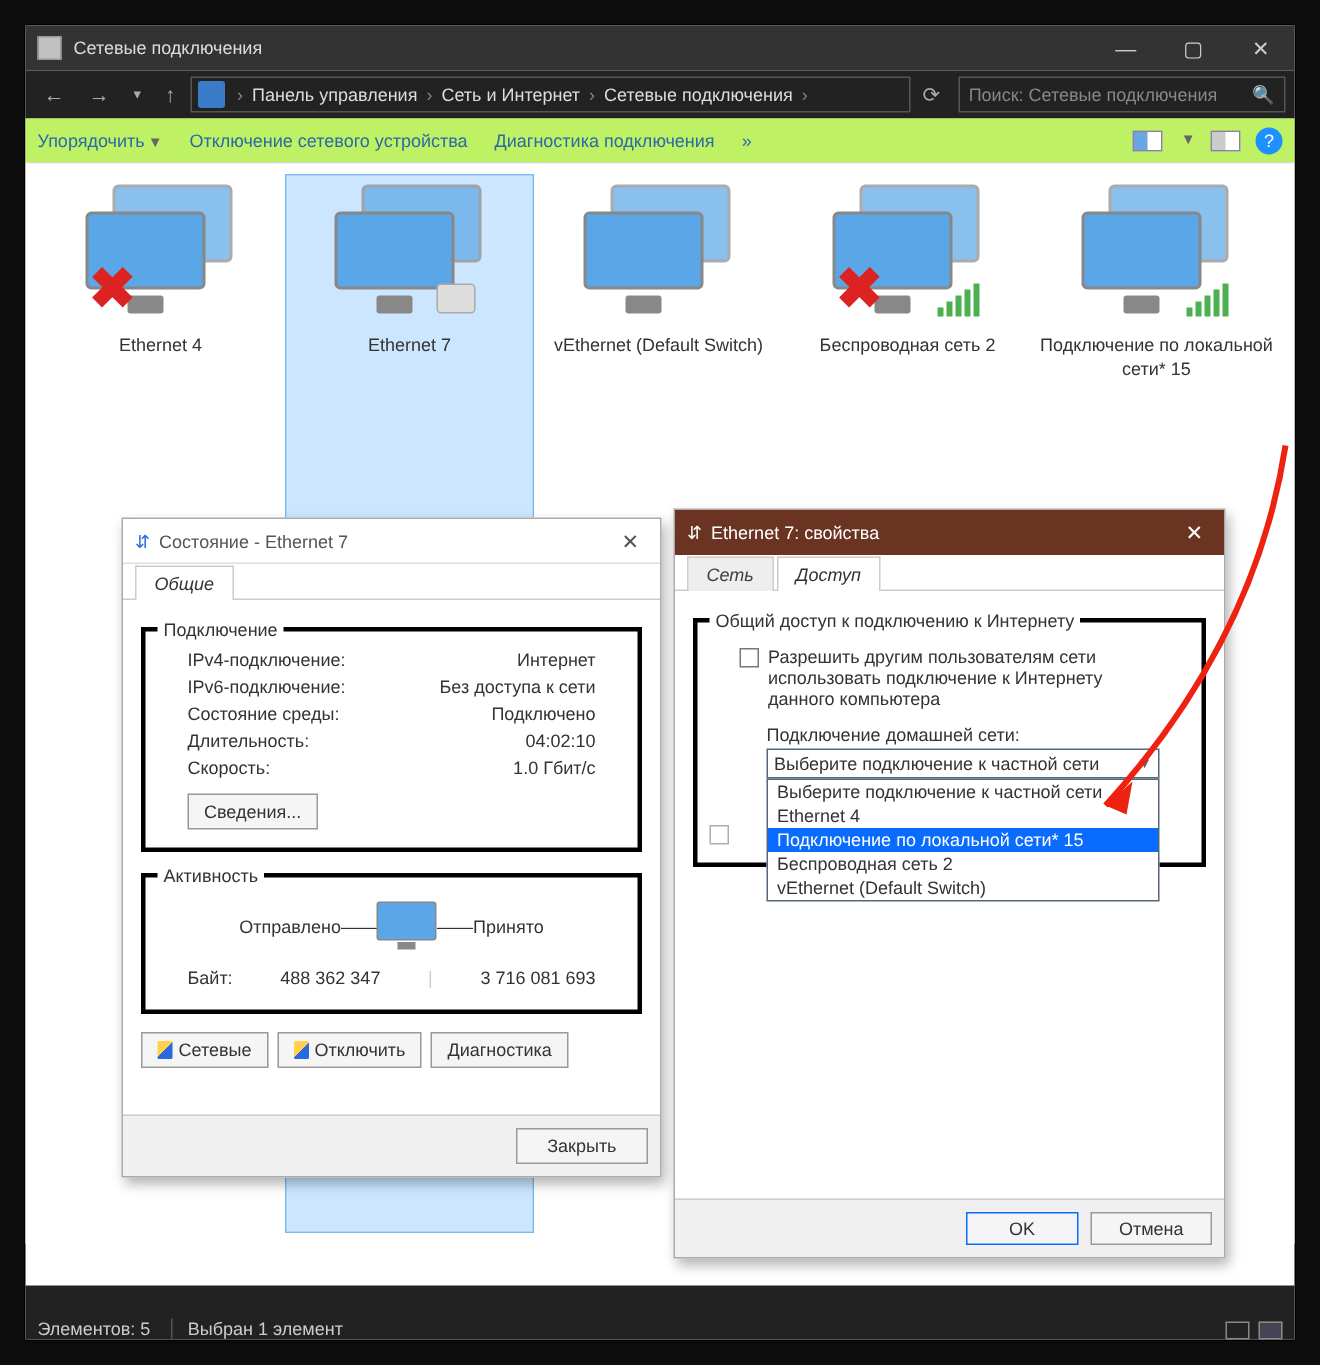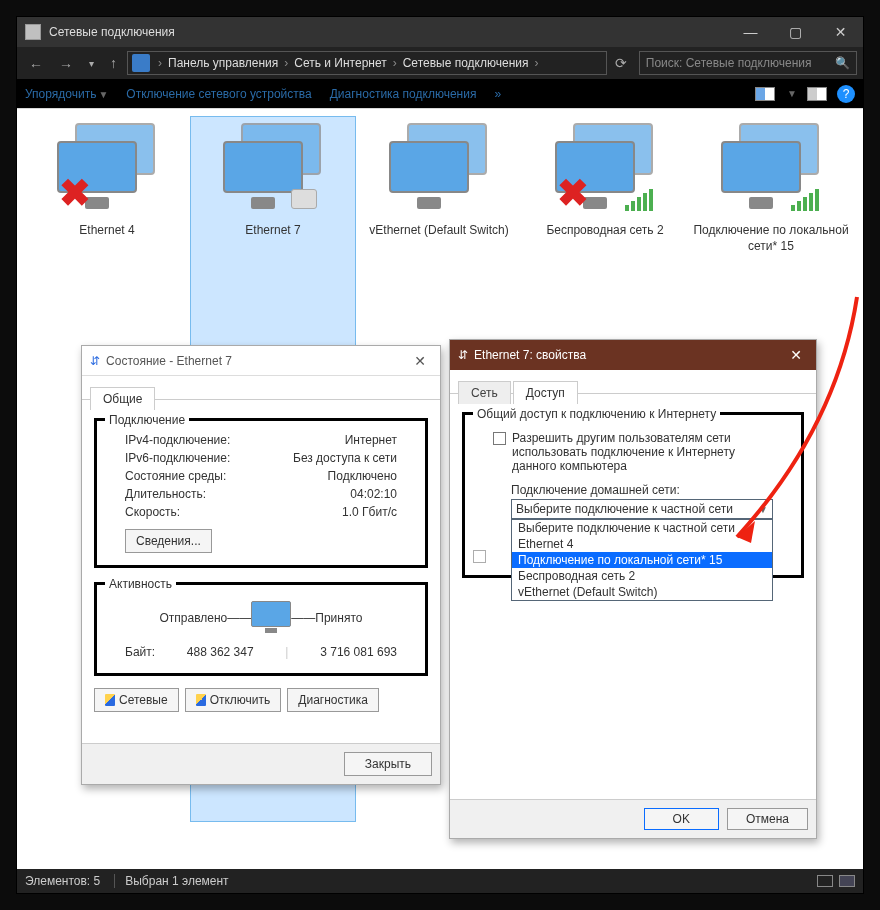--- a/index.html
+++ b/index.html
@@ -11,50 +11,50 @@
   .win-btn { width: 45px; height: 30px; display: flex; align-items: center; justify-content: center; color: #ccc; font-size: 14px; }
   .navrow { height: 32px; background: #222; display: flex; align-items: center; padding: 0 6px; gap: 4px; }
   .nav-arrow { color: #aaa; font-size: 14px; padding: 4px 6px; }
   .breadcrumb { flex: 0 0 480px; height: 24px; background: #222; border: 1px solid #555; display: flex; align-items: center; font-size: 12px; color: #ddd; }
   .breadcrumb .bc-icon { width: 18px; height: 18px; margin: 0 4px; background: #3a7cc8; border-radius: 2px; }
   .breadcrumb .sep { color: #888; padding: 0 4px; }
   .bc-item { padding: 0 2px; }
   .refresh { color: #aaa; padding: 4px; font-size: 14px; }
   .search { flex: 1; height: 24px; background: #222; border: 1px solid #555; display: flex; align-items: center; font-size: 12px; color: #888; padding: 0 6px; margin-left: 4px; }
   .search .mag { margin-left: auto; color: #888; }
-  .toolbar { height: 30px; background: #000000; border-bottom: 1px solid #d8d8d8; display: flex; align-items: center; color: #333; font-size: 12px; padding: 0 8px; gap: 18px; }
+  .toolbar { height: 30px; background: #bef264; border-bottom: 1px solid #d8d8d8; display: flex; align-items: center; color: #333; font-size: 12px; padding: 0 8px; gap: 18px; }
   .toolbar .tool { color: #2a6aa6; }
   .toolbar .chev { color: #666; margin-left: 2px; font-size: 10px; }
   .toolbar .right { margin-left: auto; display: flex; gap: 10px; align-items: center; }
   .tb-icon { width: 20px; height: 14px; border: 1px solid #888; }
   .help { width: 18px; height: 18px; border-radius: 50%; background: #1e90ff; color: #fff; text-align: center; font-size: 12px; line-height: 18px; }
   .content { height: 720px; background: #fff; display: flex; padding: 8px; gap: 2px; position: relative; }
   .conn { width: 164px; text-align: center; font-size: 12px; color: #333; padding: 6px 2px; position: relative; }
   .conn.selected { background: #cce6ff; outline: 1px solid #77bbee; }
   .monitor { width: 100px; height: 90px; margin: 0 auto 10px; position: relative; }
   .screen { width: 80px; height: 52px; background: #5aa6e6; border: 2px solid #888; border-radius: 4px; position: absolute; }
   .screen.back { left: 18px; top: 0; opacity: 0.7; }
   .screen.front { left: 0; top: 18px; }
   .stand { width: 24px; height: 12px; background: #888; position: absolute; left: 28px; bottom: 4px; border-radius: 2px; }
   .redx { position: absolute; font-size: 38px; color: #d22; left: 2px; bottom: -2px; font-weight: bold; }
   .bars { position: absolute; right: 2px; bottom: 2px; display: flex; gap: 2px; align-items: flex-end; }
   .bar { width: 4px; background: #4caf50; }
   .plug { position: absolute; right: 6px; bottom: 4px; width: 26px; height: 20px; background: #ddd; border: 1px solid #aaa; border-radius: 3px; }
   .conn-label { line-height: 1.3; }
-  .statusbar { height: 24px; background: #222; color: #ccc; font-size: 12px; display: flex; align-items: center; padding: 0 8px; position: absolute; bottom: 0; left: 0; right: 0; }
+  .statusbar { height: 36px; background: #222; color: #ccc; font-size: 12px; display: flex; align-items: flex-end; padding: 0 8px; position: absolute; bottom: 0; left: 0; right: 0; }
   .statusbar span { padding-right: 14px; border-right: 1px solid #555; margin-right: 10px; }
   .sb-icons { margin-left: auto; display: flex; gap: 6px; }
   .sb-ic { width: 16px; height: 12px; border: 1px solid #888; }
 
   
   .dialog { position: absolute; background: #fff; border: 1px solid #aaa; box-shadow: 2px 4px 8px rgba(0,0,0,0.3); font-size: 12px; color: #333; }
   .dlg-title { height: 30px; display: flex; align-items: center; padding: 0 8px; font-size: 12px; }
   .dlg-close { margin-left: auto; font-size: 14px; padding: 2px 6px; }
   .dlg-tabs { display: flex; border-bottom: 1px solid #ccc; padding-left: 8px; }
-  .dlg-tab { padding: 4px 12px; border: 1px solid #ccc; border-bottom: none; background: #fff; margin-right: 2px; position: relative; top: 11px; }
+  .dlg-tab { padding: 4px 12px; border: 1px solid #ccc; border-bottom: none; background: #fff; margin-right: 2px; position: relative; top: 1px; font-style: italic; }
   .dlg-tab.inactive { background: #eee; color: #404040; }
   .dlg-body { padding: 10px 12px; }
   .groupbox { border: 3px solid #000000; padding: 10px 28px 12px; position: relative; margin-top: 8px; }
   .groupbox > .legend { position: absolute; top: -8px; left: 8px; background: #fff; padding: 0 4px; font-size: 12px; }
   .row { display: flex; justify-content: space-between; padding: 2px 0; font-size: 12px; }
   .btn { border: 1px solid #999; background: #f5f5f5; padding: 4px 10px; font-size: 12px; display: inline-flex; align-items: center; gap: 4px; }
   .shield { width: 10px; height: 12px; background: linear-gradient(135deg,#ffd24d 50%,#2a6ae0 50%); border-radius: 1px; }
   .footer { border-top: 1px solid #ccc; padding: 8px; text-align: right; background: #f0f0f0; }
 
   

